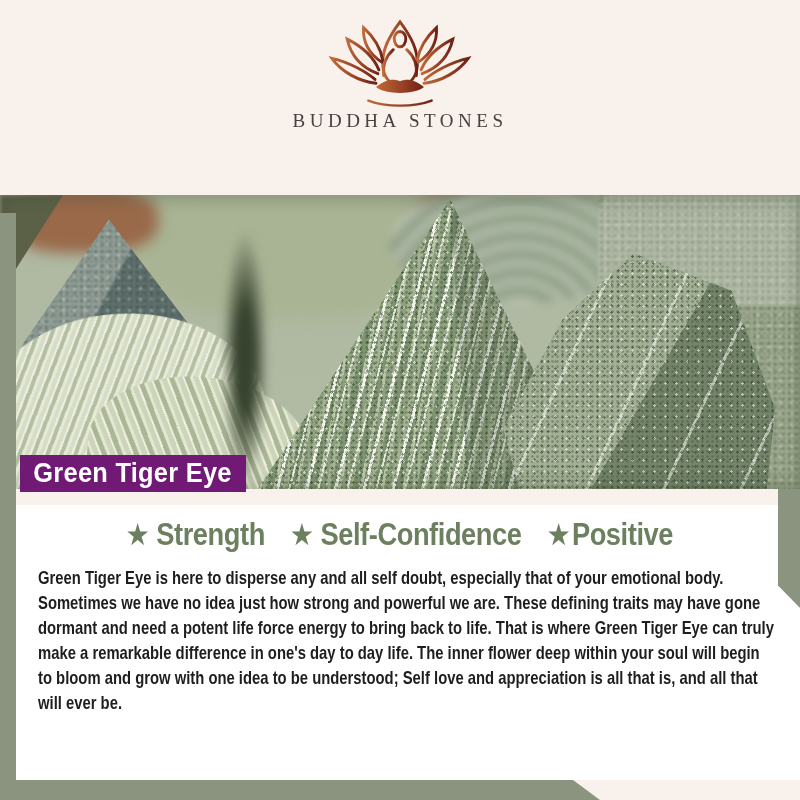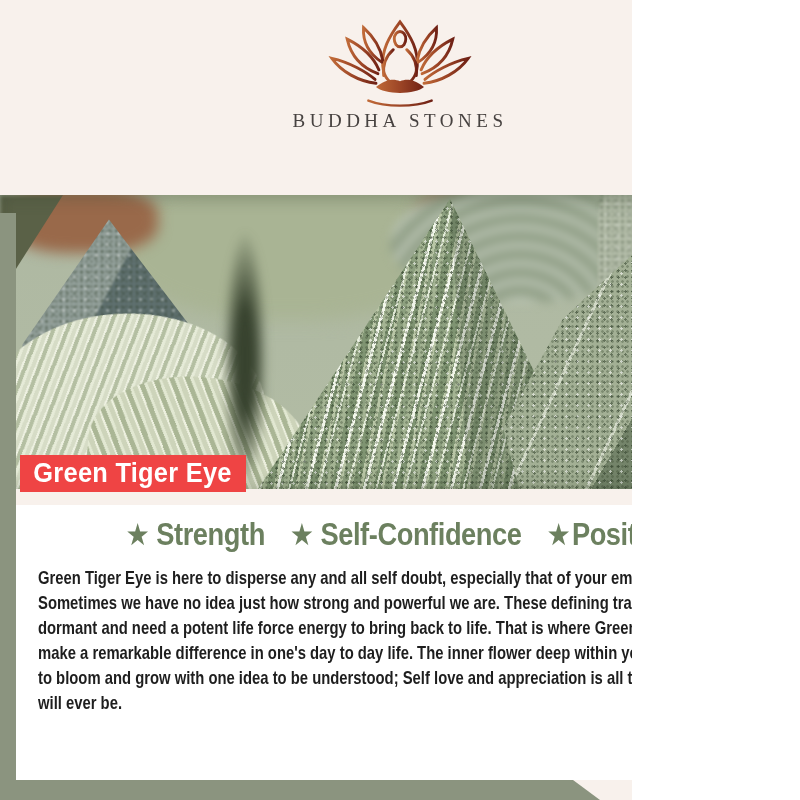--- a/index.html
+++ b/index.html
@@ -1,17 +1,17 @@
 <!DOCTYPE html>
 <html><head>
 <meta charset="utf-8">
 <style>
   html,body{margin:0;padding:0;background:#ffffff;}
   .canvas{
-    position:relative;width:632px;height:800px;overflow:hidden;
+    position:relative;width:800px;height:800px;overflow:hidden;
     background:#f8f1ec;
     font-family:"Liberation Sans",sans-serif;
   }
   
   .logo-wrap{position:absolute;left:0;top:18px;width:800px;text-align:center;}
   .brand-name{
     position:absolute;left:0;top:110px;width:800px;text-align:center;
     font-family:"Liberation Serif",serif;font-size:19px;letter-spacing:4.5px;
     color:#474240;
   }
@@ -96,21 +96,21 @@
     left:503px;top:58px;width:272px;height:236px;
     clip-path:polygon(48% 0%,84% 16%,100% 66%,97% 100%,6% 100%,0 74%,22% 28%);
     background:
       repeating-linear-gradient(115deg, rgba(255,255,255,0) 0 34px, rgba(248,251,240,.55) 34px 37px, rgba(255,255,255,0) 37px 70px),
       linear-gradient(120deg,#a3b095 0 55%,#74846a 55% 100%);
   }
   .ph-vignette{inset:0;box-shadow:inset 0 6px 14px rgba(60,70,50,.25), inset 0 -8px 14px rgba(60,70,50,.18);}
   
   .badge{
     position:absolute;left:20px;top:455px;width:226px;height:37px;
-    background:#ef4444;color:#ffffff;display:flex;align-items:center;justify-content:center;
+    background:#701a75;color:#ffffff;display:flex;align-items:center;justify-content:center;
     font-size:27px;font-weight:700;letter-spacing:.3px;z-index:6;
   }
   .badge span{transform:scaleX(.94);white-space:nowrap;}
   
   .frame-left{position:absolute;left:0;top:213px;width:16px;height:587px;background:#8b947f;z-index:5;}
   .frame-bottom{
     position:absolute;left:0;top:780px;width:600px;height:20px;background:#8b947f;z-index:5;
     clip-path:polygon(0 0,573px 0,100% 100%,0 100%);
   }
   .ribbon-right{

